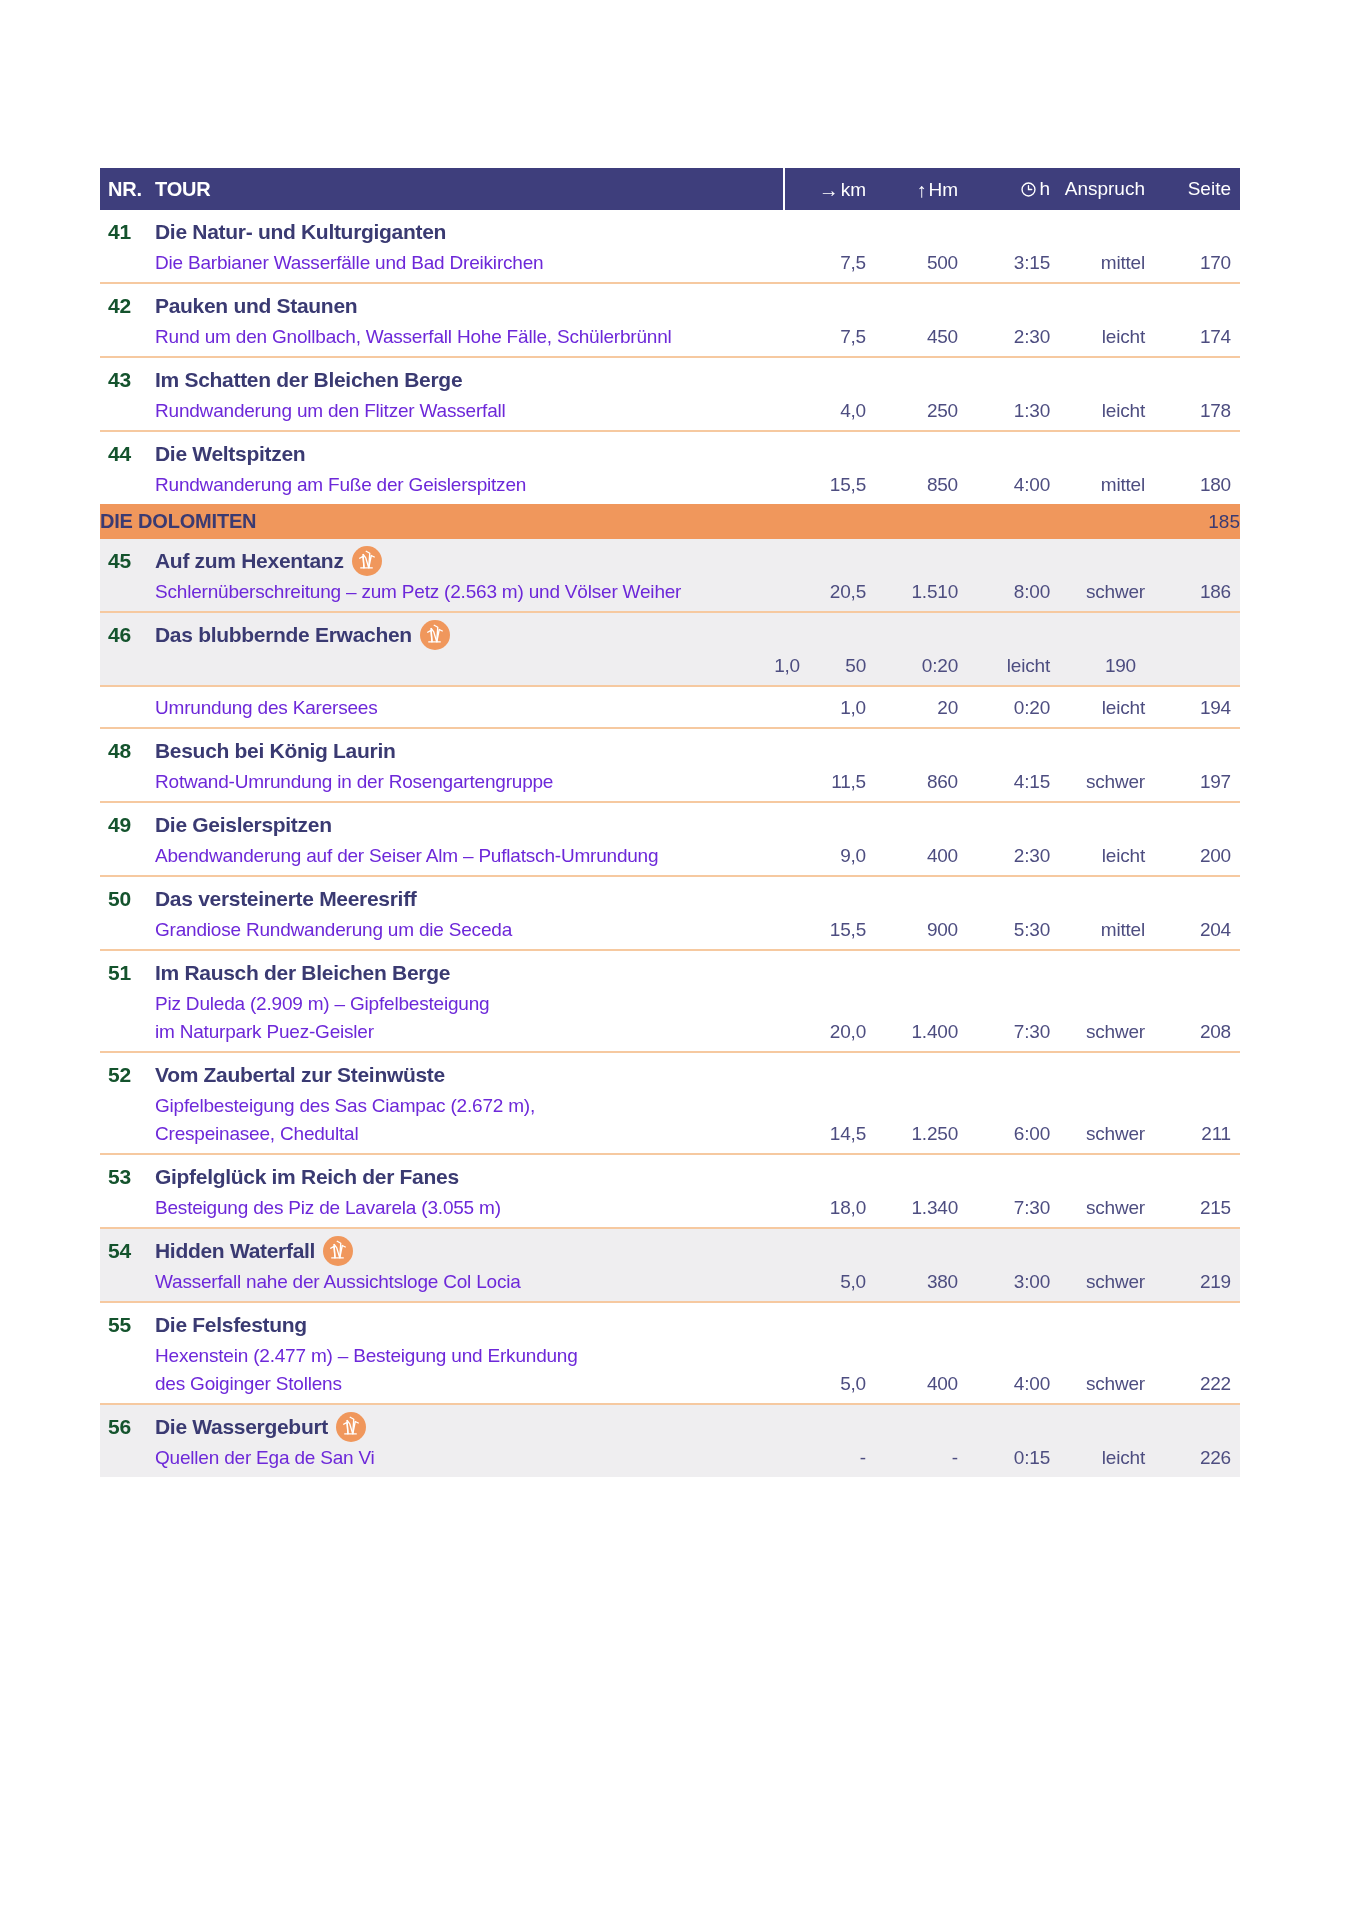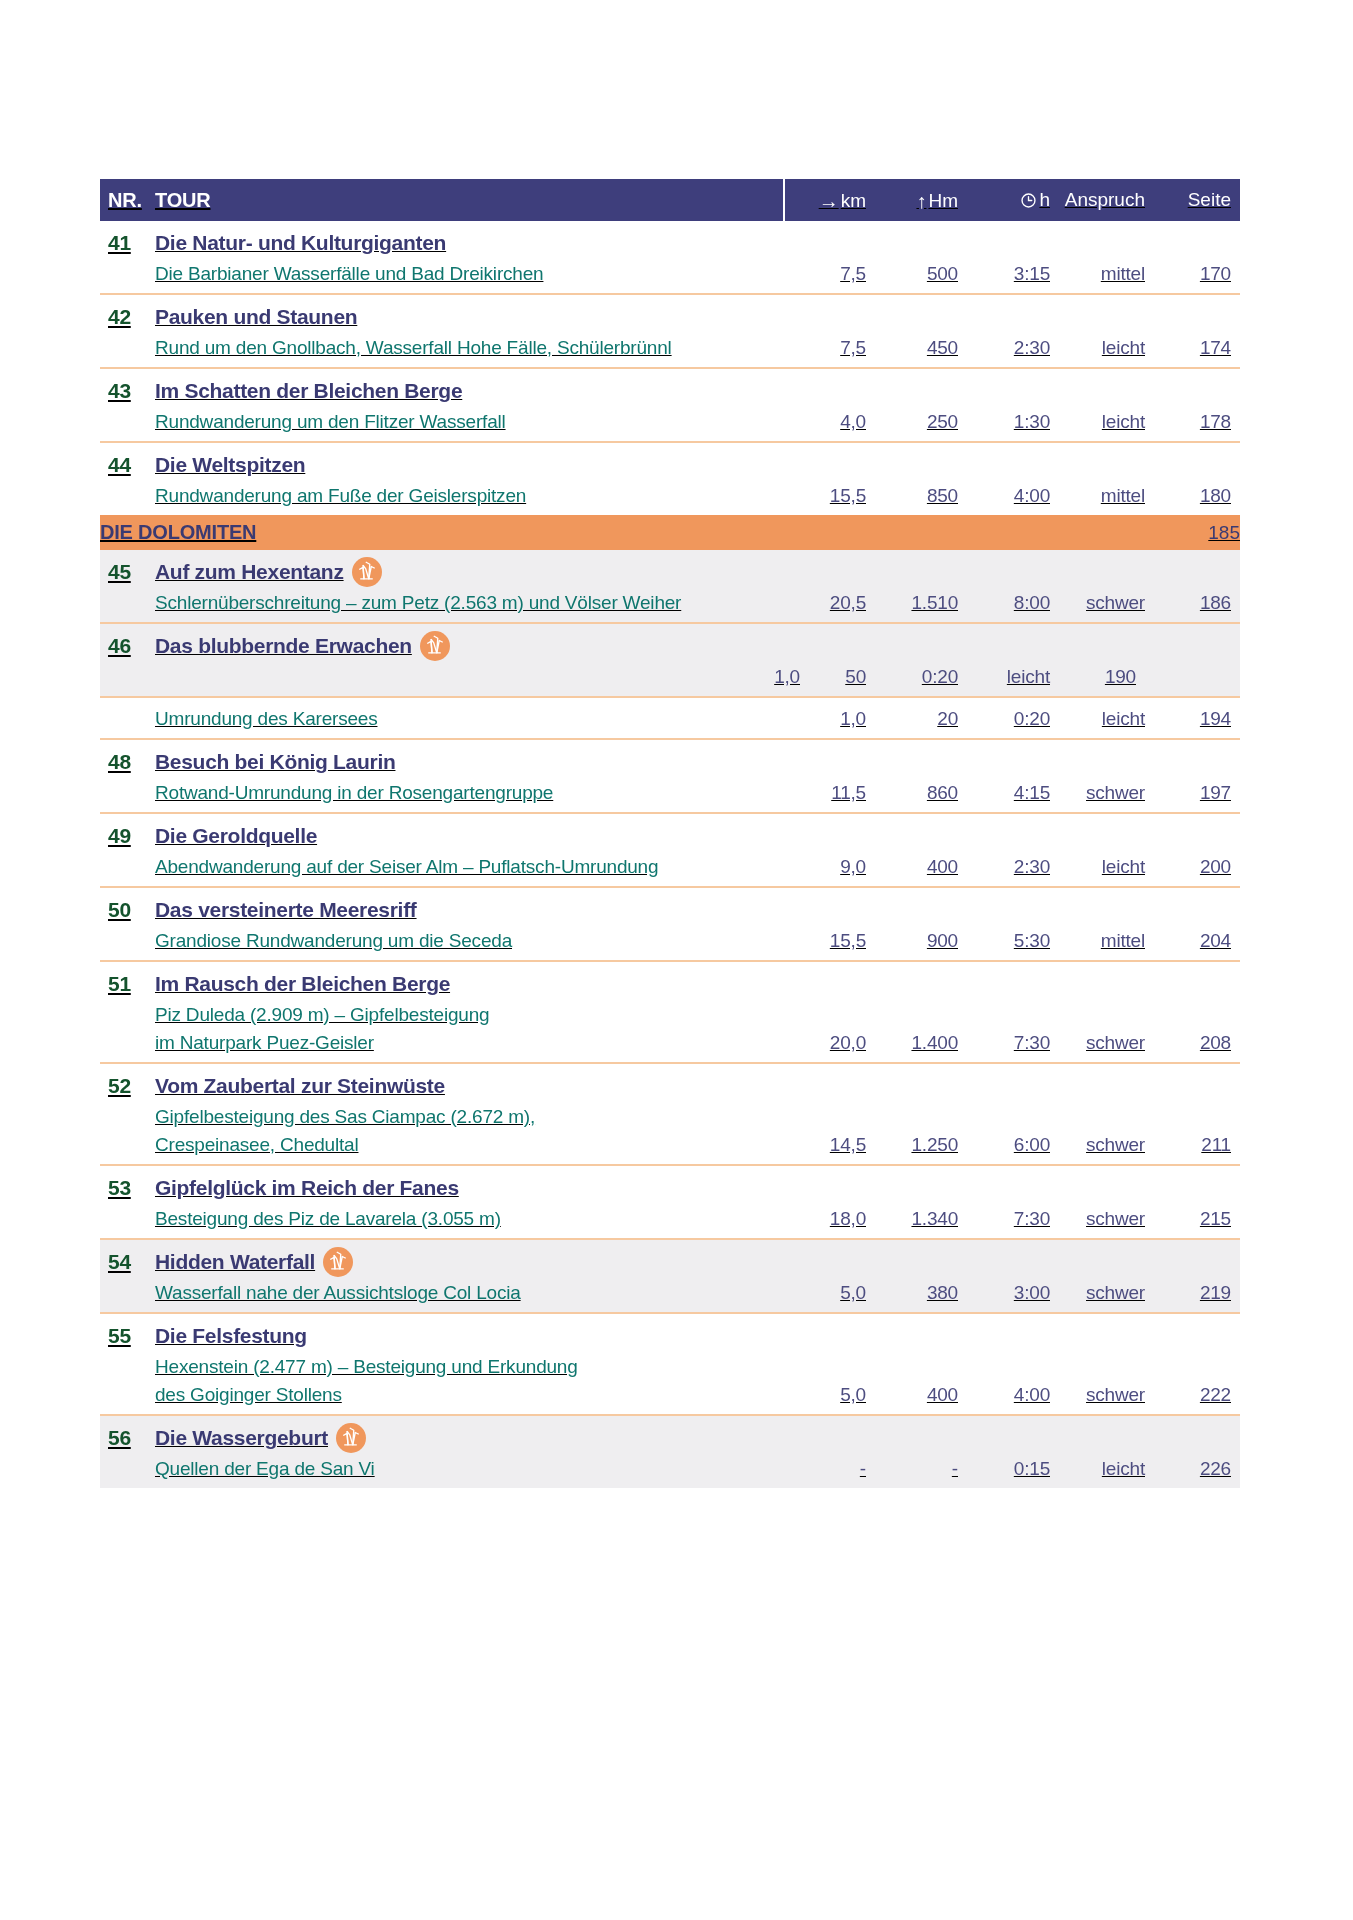--- a/index.html
+++ b/index.html
@@ -1,20 +1,20 @@
 <!DOCTYPE html>
 <html><head>
 <meta charset="utf-8">
 <style>
   * { margin:0; padding:0; box-sizing:border-box; }
   html,body { width:1353px; height:1920px; background:#ffffff;
     font-family:"Liberation Sans", sans-serif; }
   #page { position:relative; width:1353px; height:1920px; background:#fff; overflow:hidden; }
 
-  #toc-table { position:absolute; left:100px; top:179px; width:1140px;text-decoration:underline; }
+  #toc-table { position:absolute; left:100px; top:168px; width:1140px; }
 
   
   .grid { display:grid; grid-template-columns:55px 645px 66px 92px 92px 95px 95px; align-items:baseline; }
 
   
   .thead { position:relative; height:42px; background:#3E3E7C; color:#ffffff; }
   .thead .grid { height:42px; align-items:center; }
   .th-left { display:flex; align-items:center; height:42px; }
   .th-nr { padding-left:8px; font-weight:bold; font-size:20px; letter-spacing:-0.2px; }
   .th-tour { font-weight:bold; font-size:20px; letter-spacing:-0.2px; }
@@ -26,21 +26,21 @@
 
   
   .row { border-bottom:2px solid #F6C9A0; padding:7px 0 5px 0; background:transparent; }
   .row.hl { background:#EFEEF0; }
   .row.no-border { border-bottom:none; }
   .line { line-height:28px; }
   .title-line { line-height:30px; }
   .nr { font-weight:bold; font-size:21px; color:#14532d; padding-left:8px; letter-spacing:-0.3px; }
   .title-cell { grid-column:2 / 8; }
   .tour-title { font-weight:bold; font-size:21px; color:#3A3A72; letter-spacing:-0.3px; }
-  .sub { font-size:19px; color:#0f766e; letter-spacing:-0.2px; white-space:nowrap; }
+  .sub { font-size:19px; color:#6d28d9; letter-spacing:-0.2px; white-space:nowrap; }
   .val { font-size:19px; color:#4D4D80; text-align:right; white-space:nowrap; letter-spacing:-0.2px; }
   .val.seite { padding-right:9px; }
 
   
   .badge { display:inline-block; width:30px; height:30px; border-radius:50%;
     background:#F0975C; margin-left:8px; vertical-align:-8px; }
   .badge svg { width:30px; height:30px; display:block; }
 
   
   .section-row { background:#F0975C; height:35px; }
@@ -203,21 +203,21 @@
             <span class="val">11,5</span>
             <span class="val">860</span>
             <span class="val">4:15</span>
             <span class="val">schwer</span>
             <span class="val seite">197</span>
           </div>
         </div>
         <div class="row">
           <div class="grid line title-line">
             <span class="nr">49</span>
-            <span class="title-cell"><span class="tour-title">Die Geroldquelle</span></span>
+            <span class="title-cell"><span class="tour-title">Die Geislerspitzen</span></span>
           </div>
           <div class="grid line sub-line">
             <span></span>
             <span class="sub">Abendwanderung auf der Seiser Alm – Puflatsch-Umrundung</span>
             <span class="val">9,0</span>
             <span class="val">400</span>
             <span class="val">2:30</span>
             <span class="val">leicht</span>
             <span class="val seite">200</span>
           </div>

